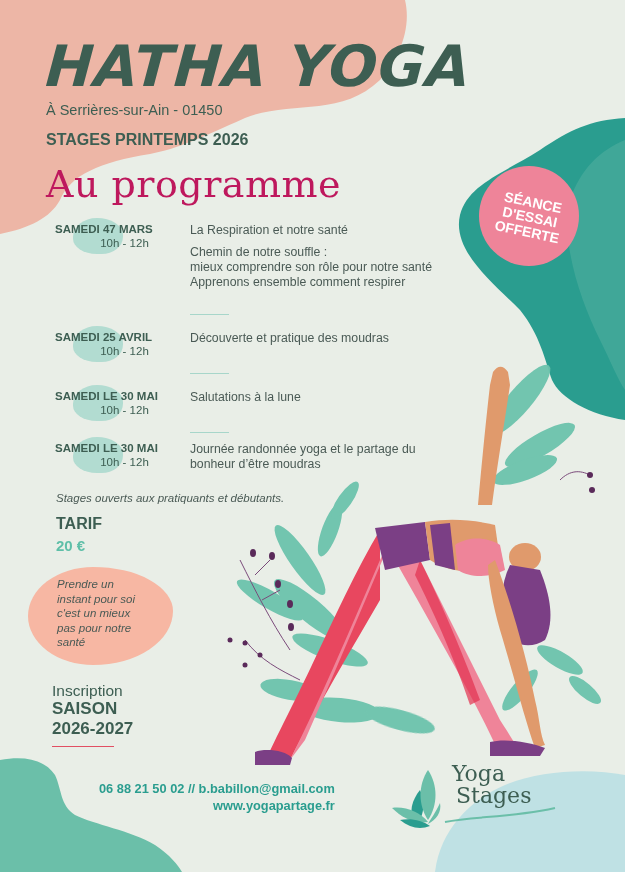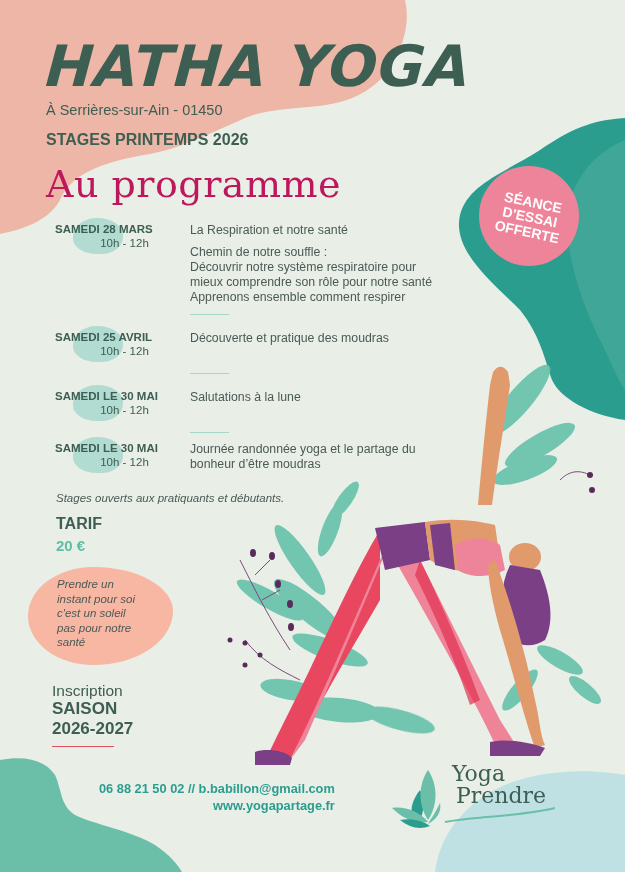--- a/index.html
+++ b/index.html
@@ -171,27 +171,26 @@
 
 <div class="abs badge">
   <span>SÉANCE</span>
   <span>D'ESSAI</span>
   <span>OFFERTE</span>
 </div>
 
 <div class="session" style="top:223px;">
   <div class="date-col">
     <div class="date-blob"></div>
-    <div class="date">SAMEDI 28 MARS</div>
+    <div class="date">SAMEDI 47 MARS</div>
     <div class="time">10h - 12h</div>
   </div>
   <div class="desc-col">
     <p>La Respiration et notre santé</p>
     <p class="gap">Chemin de notre souffle :</p>
-    <p>Découvrir notre système respiratoire pour</p>
     <p>mieux comprendre son rôle pour notre santé</p>
     <p>Apprenons ensemble comment respirer</p>
   </div>
 </div>
 <div class="divider" style="top:314px;"></div>
 
 <div class="session" style="top:331px;">
   <div class="date-col">
     <div class="date-blob"></div>
     <div class="date">SAMEDI 25 AVRIL</div>
@@ -228,33 +227,33 @@
 </div>
 
 <div class="abs open-note">Stages ouverts aux pratiquants et débutants.</div>
 <div class="abs tarif-label">TARIF</div>
 <div class="abs tarif-value">20 €</div>
 
 <div class="abs quote-blob"></div>
 <div class="abs quote">
   <div>Prendre  un</div>
   <div>instant pour soi</div>
-  <div>c'est un soleil</div>
+  <div>c'est un mieux</div>
   <div>pas pour notre</div>
   <div>santé</div>
 </div>
 
 <div class="abs insc-label">Inscription</div>
 <div class="abs insc-season">
   <div>SAISON</div>
   <div>2026-2027</div>
 </div>
 <div class="abs red-line"></div>
 
 <div class="abs contact">
   <div>06 88 21 50 02 // b.babillon@gmail.com</div>
   <div>www.yogapartage.fr</div>
 </div>
 
 <div class="abs logo-text">
   <div>Yoga</div>
-  <div class="l2">Prendre</div>
+  <div class="l2">Stages</div>
 </div>
 
 </body></html>

